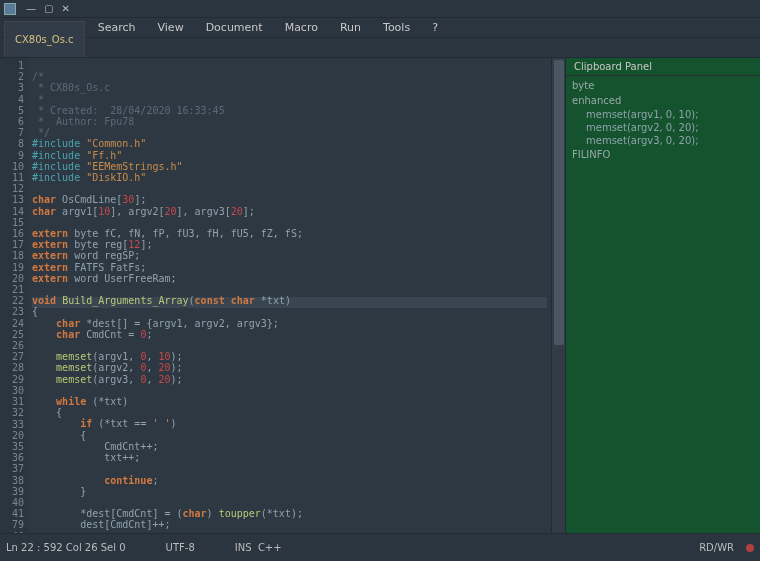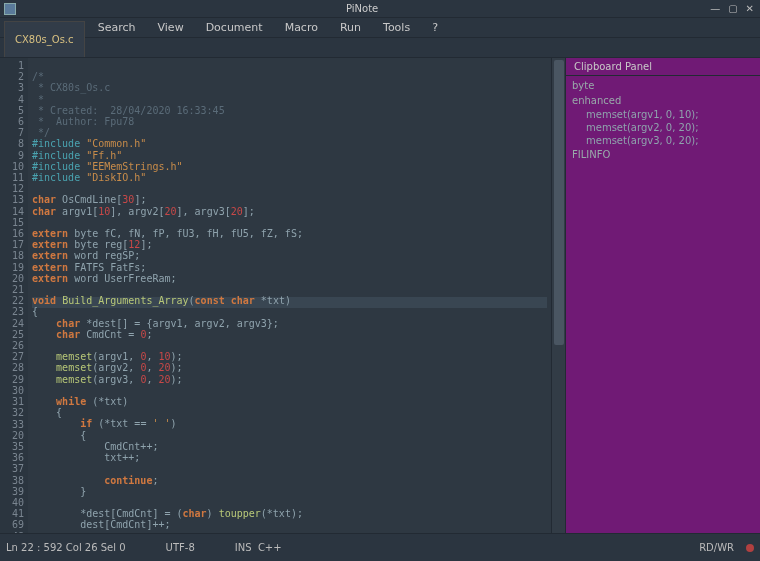--- a/index.html
+++ b/index.html
@@ -57,21 +57,21 @@
   position: relative;
 }
 .hl-line { position:absolute; left:0; right:0; height:11.2px; background:rgba(90,110,130,0.25); z-index:0; }
 .code > div { position: relative; z-index:1; }
 .vscroll {
   width: 14px; background: #323c46;
   border-left: 1px solid #222a33;
 }
 .vscroll-thumb { width:10px; margin:2px auto; height:60%; background:#4a5662; border-radius:2px; }
 .sidepanel {
-  width: 195px; background: #701a75;
+  width: 195px; background: #14532d;
   border-left: 1px solid #222a33;
   display: flex; flex-direction: column;
 }
 .panel-header {
   padding: 3px 8px; font-size: 10px; color: #c8c8c8;
   border-bottom: 1px solid #222a33;
 }
 .panel-body { padding: 2px 6px; font-size: 10px; color: #aab; }
 .panel-item { padding: 1px 0 1px 14px; color: #8fa3ad; cursor: pointer; }
 .panel-label { color: #9aa; padding: 2px 0; }
@@ -90,21 +90,20 @@
 .c-string  { color: #c88c4a; }
 .c-keyword { color: #d07840; font-weight: bold; text-align: center; }
 .c-num     { color: #c84848; }
 .c-func    { color: #b8c878; }
 </style>
 </head>
 <body>
 
 <div class="titlebar">
   <div class="title-icon"></div>
-  <div class="title-txt">PiNote</div>
   <div class="winbtns">
     <span>—</span>
     <span>▢</span>
     <span>✕</span>
   </div>
 </div>
 
 <div class="menubar" id="menubar">
     <span>File</span>
     <span>Edit</span>
@@ -159,21 +158,21 @@
           <div>32</div>
           <div>33</div>
           <div>20</div>
           <div>35</div>
           <div>36</div>
           <div>37</div>
           <div>38</div>
           <div>39</div>
           <div>40</div>
           <div>41</div>
-          <div>69</div>
+          <div>79</div>
           <div>48</div>
           <div>44</div>
         </div>
       <div class="code" id="code"><div class="hl-line" style="top: 237.2px;"></div><div><span class="c-comment">/*</span></div><div><span class="c-comment"> * CX80s_Os.c</span></div><div><span class="c-comment"> *</span></div><div><span class="c-comment"> * Created:  28/04/2020 16:33:45</span></div><div><span class="c-comment"> *  Author: Fpu78</span></div><div><span class="c-comment"> */</span></div><div><span class="c-preproc">#include </span><span class="c-string">"Common.h"</span></div><div><span class="c-preproc">#include </span><span class="c-string">"Ff.h"</span></div><div><span class="c-preproc">#include </span><span class="c-string">"EEMemStrings.h"</span></div><div><span class="c-preproc">#include </span><span class="c-string">"DiskIO.h"</span></div><div>&nbsp;</div><div><span class="c-keyword">char</span> OsCmdLine[<span class="c-num">30</span>];</div><div><span class="c-keyword">char</span> argv1[<span class="c-num">10</span>], argv2[<span class="c-num">20</span>], argv3[<span class="c-num">20</span>];</div><div>&nbsp;</div><div><span class="c-keyword">extern</span> byte fC, fN, fP, fU3, fH, fU5, fZ, fS;</div><div><span class="c-keyword">extern</span> byte reg[<span class="c-num">12</span>];</div><div><span class="c-keyword">extern</span> word regSP;</div><div><span class="c-keyword">extern</span> FATFS FatFs;</div><div><span class="c-keyword">extern</span> word UserFreeRam;</div><div>&nbsp;</div><div><span class="c-keyword">void</span> <span class="c-func">Build_Arguments_Array</span>(<span class="c-keyword">const</span> <span class="c-keyword">char</span> *txt)</div><div>{</div><div>    <span class="c-keyword">char</span> *dest[] = {argv1, argv2, argv3};</div><div>    <span class="c-keyword">char</span> CmdCnt = <span class="c-num">0</span>;</div><div>&nbsp;</div><div>    <span class="c-func">memset</span>(argv1, <span class="c-num">0</span>, <span class="c-num">10</span>);</div><div>    <span class="c-func">memset</span>(argv2, <span class="c-num">0</span>, <span class="c-num">20</span>);</div><div>    <span class="c-func">memset</span>(argv3, <span class="c-num">0</span>, <span class="c-num">20</span>);</div><div>&nbsp;</div><div>    <span class="c-keyword">while</span> (*txt)</div><div>    {</div><div>        <span class="c-keyword">if</span> (*txt == <span class="c-string">' '</span>)</div><div>        {</div><div>            CmdCnt++;</div><div>            txt++;</div><div>&nbsp;</div><div>            <span class="c-keyword">continue</span>;</div><div>        }</div><div>&nbsp;</div><div>        *dest[CmdCnt] = (<span class="c-keyword">char</span>) <span class="c-func">toupper</span>(*txt);</div><div>        dest[CmdCnt]++;</div><div>&nbsp;</div><div>        txt++;</div></div>
       <div class="vscroll">
         <div class="vscroll-thumb"></div>
       </div>
     </div>
   </div>
   <div class="sidepanel">

